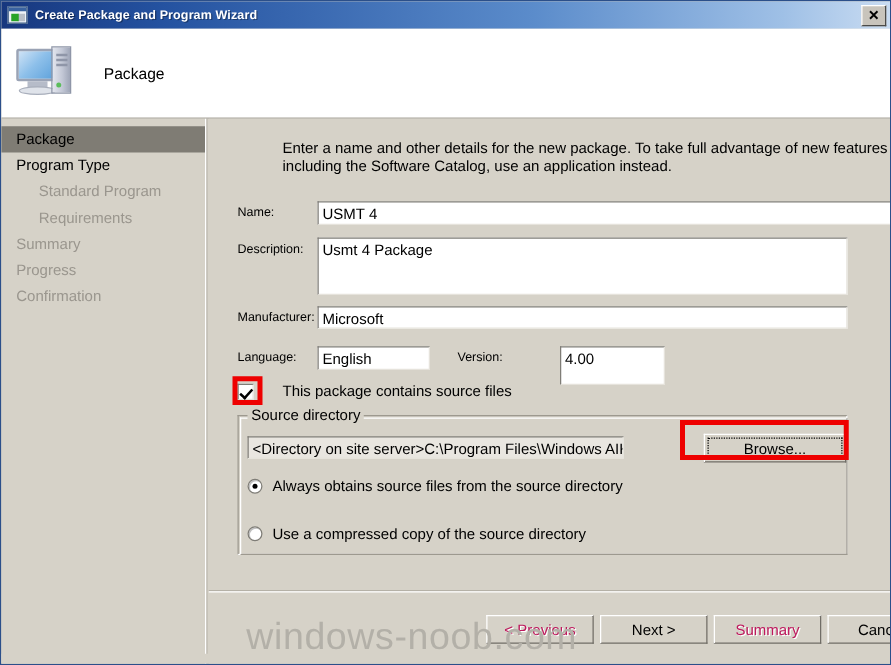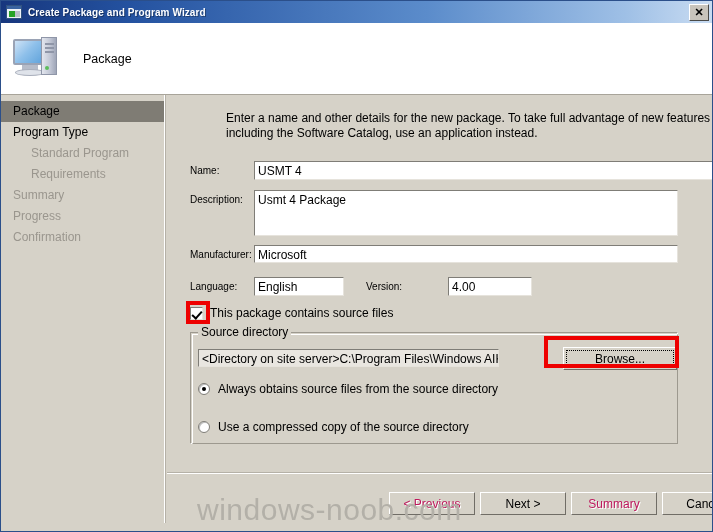--- a/index.html
+++ b/index.html
@@ -238,20 +238,21 @@
     white-space: nowrap;
   }
 
   
   .chk-row {
     position: absolute;
     left: 23px; top: 211px;
     display: flex;
     align-items: center;
     font-size: 12px;
+    gap: 16px;
   }
   .chk-box {
     width: 13px; height: 13px;
     background: #ffffff;
     border-top: 1px solid #7f7d77;
     border-left: 1px solid #7f7d77;
     border-right: 1px solid #e6e3dc;
     border-bottom: 1px solid #e6e3dc;
     box-sizing: border-box;
     position: relative;
@@ -437,21 +438,21 @@
 
     <div class="field-label" style="left:23px; top:99px;">Description:</div>
     <div class="tbox" style="left:87px; top:95px; width:424px; height:46px;">Usmt 4 Package</div>
 
     <div class="field-label" style="left:23px; top:154px;">Manufacturer:</div>
     <div class="tbox" style="left:87px; top:150px; width:424px; height:18px;">Microsoft</div>
 
     <div class="field-label" style="left:23px; top:186px;">Language:</div>
     <div class="tbox" style="left:87px; top:182px; width:90px; height:19px;">English</div>
     <div class="field-label" style="left:199px; top:186px;">Version:</div>
-    <div class="tbox" style="left:281px; top:182px; width:84px; height:19px;">4.00</div>
+    <div class="tbox" style="left:281px; top:182px; width:84px; height:31px;">4.00</div>
 
     <div class="chk-row">
       <div class="chk-box checked"></div>
       <span>This package contains source files</span>
     </div>
 
     <div class="groupbox">
       <div class="groupbox-inner"></div>
     </div>
     <div class="groupbox-title">Source directory</div>

